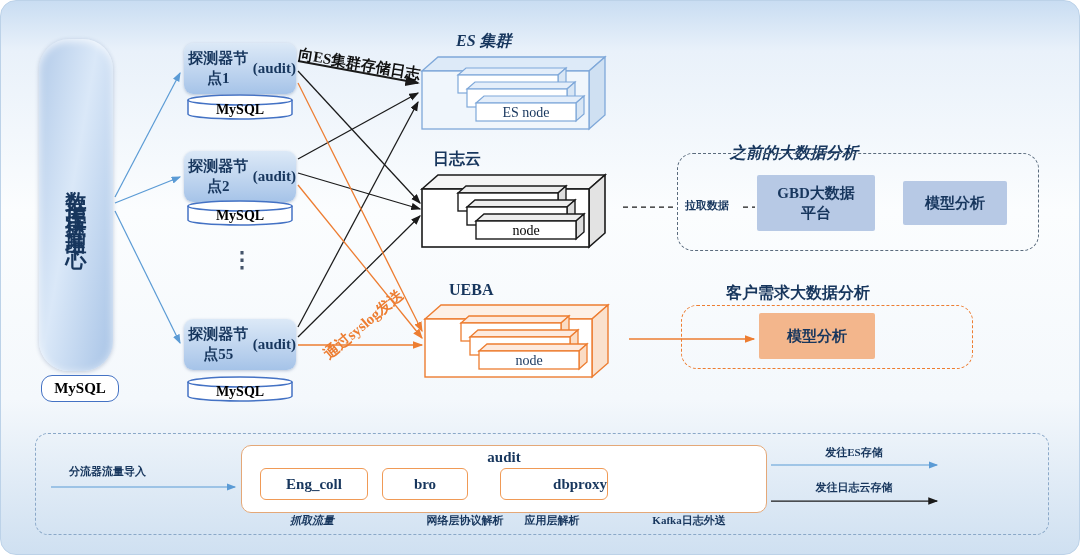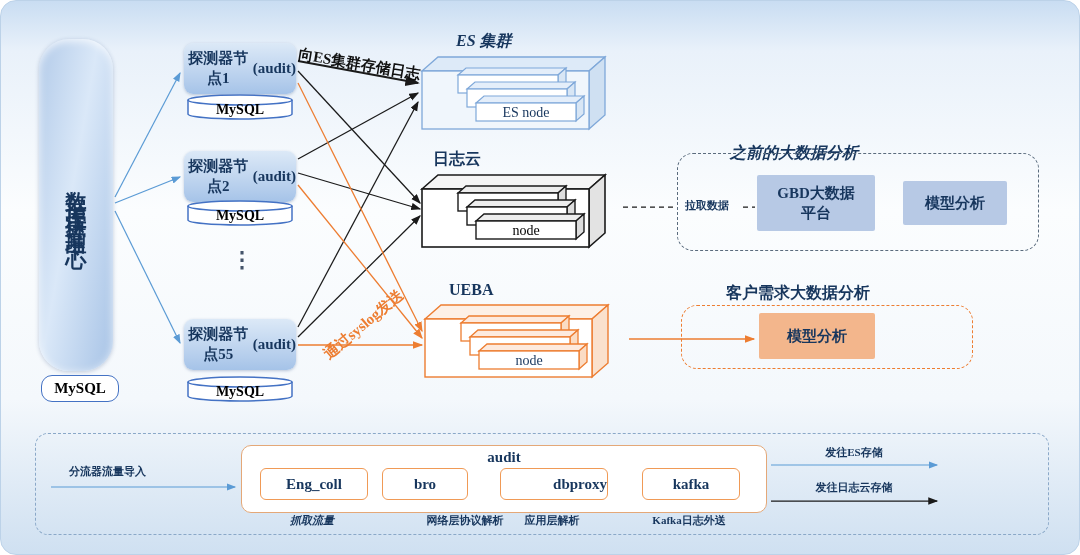--- a/index.html
+++ b/index.html
@@ -259,23 +259,20 @@
     <div class="audit-title">audit</div>
     <div class="module" style="left:18px;top:22px;width:106px;height:30px;">
       <span>Eng_coll</span>
     </div>
     <div class="module" style="left:140px;top:22px;width:84px;height:30px;">
       <span>bro</span>
     </div>
     <div class="module" style="left:258px;top:22px;width:106px;height:30px;justify-content:flex-end;">
       <span>dbproxy</span>
     </div>
-    <div class="module" style="left:400px;top:22px;width:96px;height:30px;">
-      <span>kafka</span>
-    </div>
   </div>
 
   <div class="abs plain ctr" style="left:311px;top:512px;font-style:italic;">抓取流量</div>
   <div class="abs plain ctr" style="left:428px;top:512px;margin-left:36px;">网络层协议解析</div>
   <div class="abs plain ctr" style="left:551px;top:512px;">应用层解析</div>
   <div class="abs plain ctr" style="left:688px;top:512px;">Kafka日志外送</div>
 
   <div class="abs plain ctr" style="left:853px;top:444px;">发往ES存储</div>
   <div class="abs plain ctr" style="left:853px;top:479px;">发往日志云存储</div>
 

